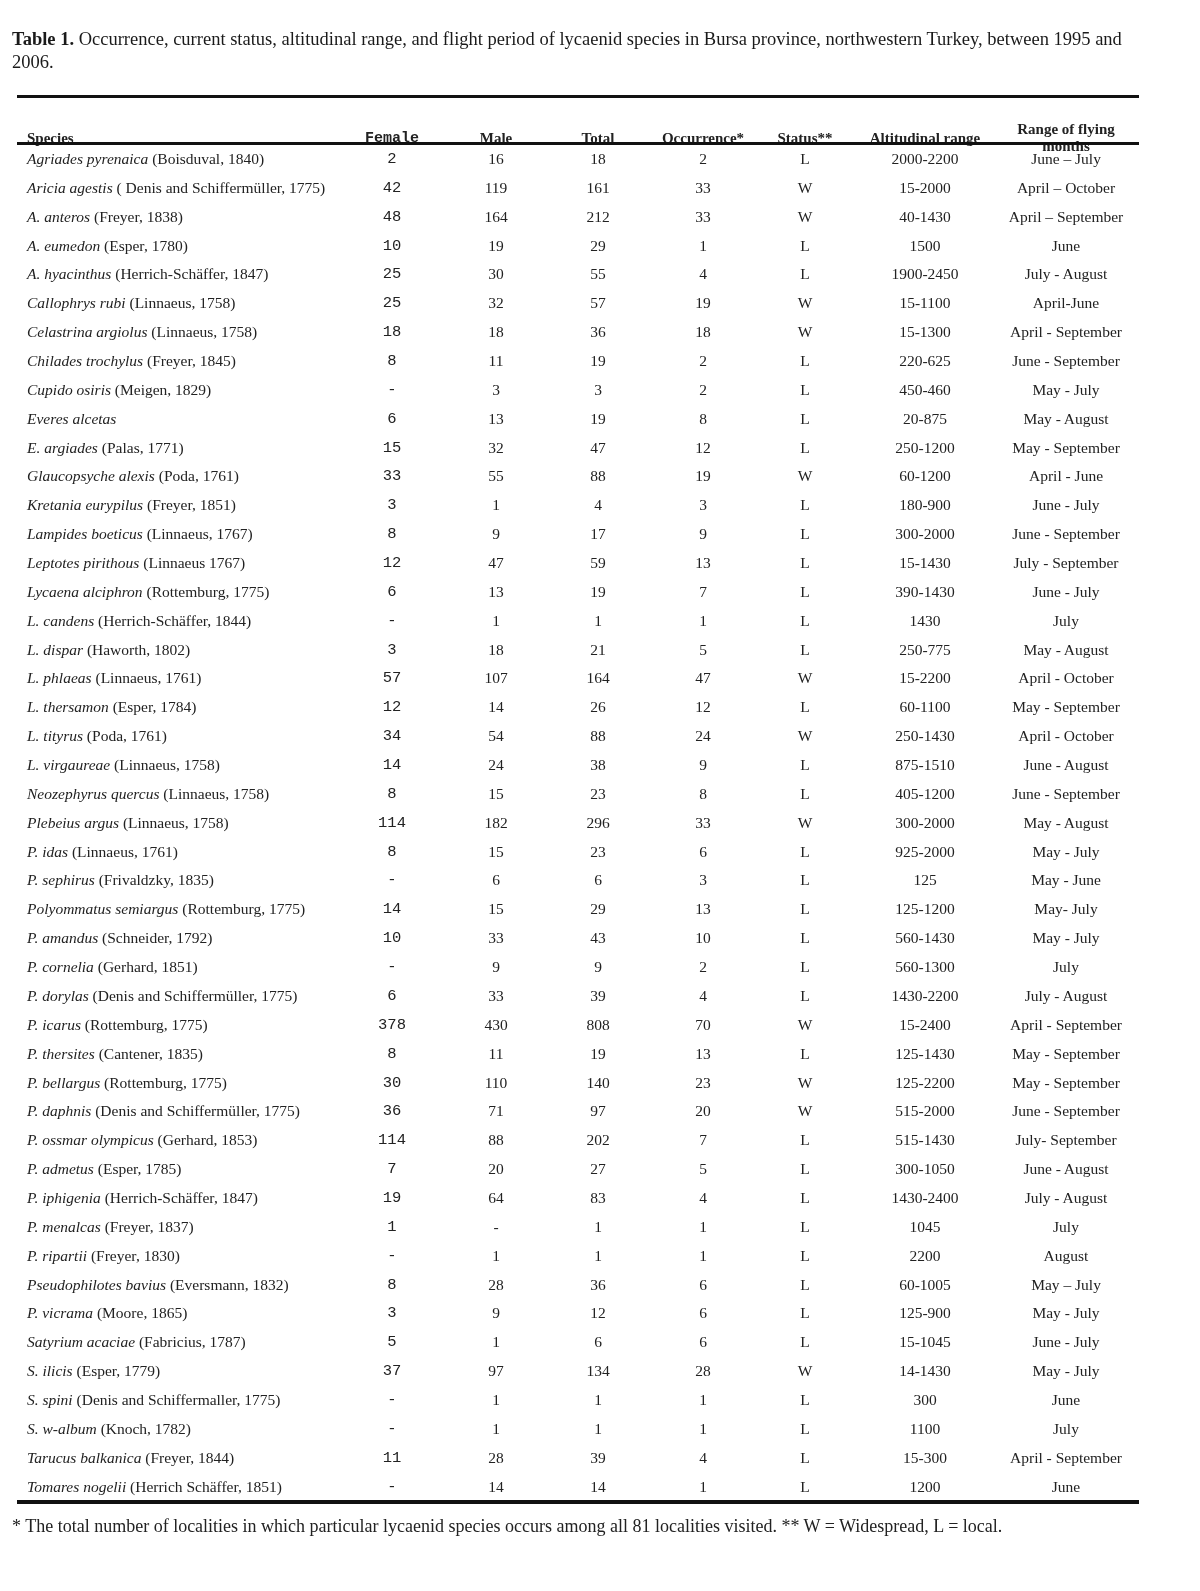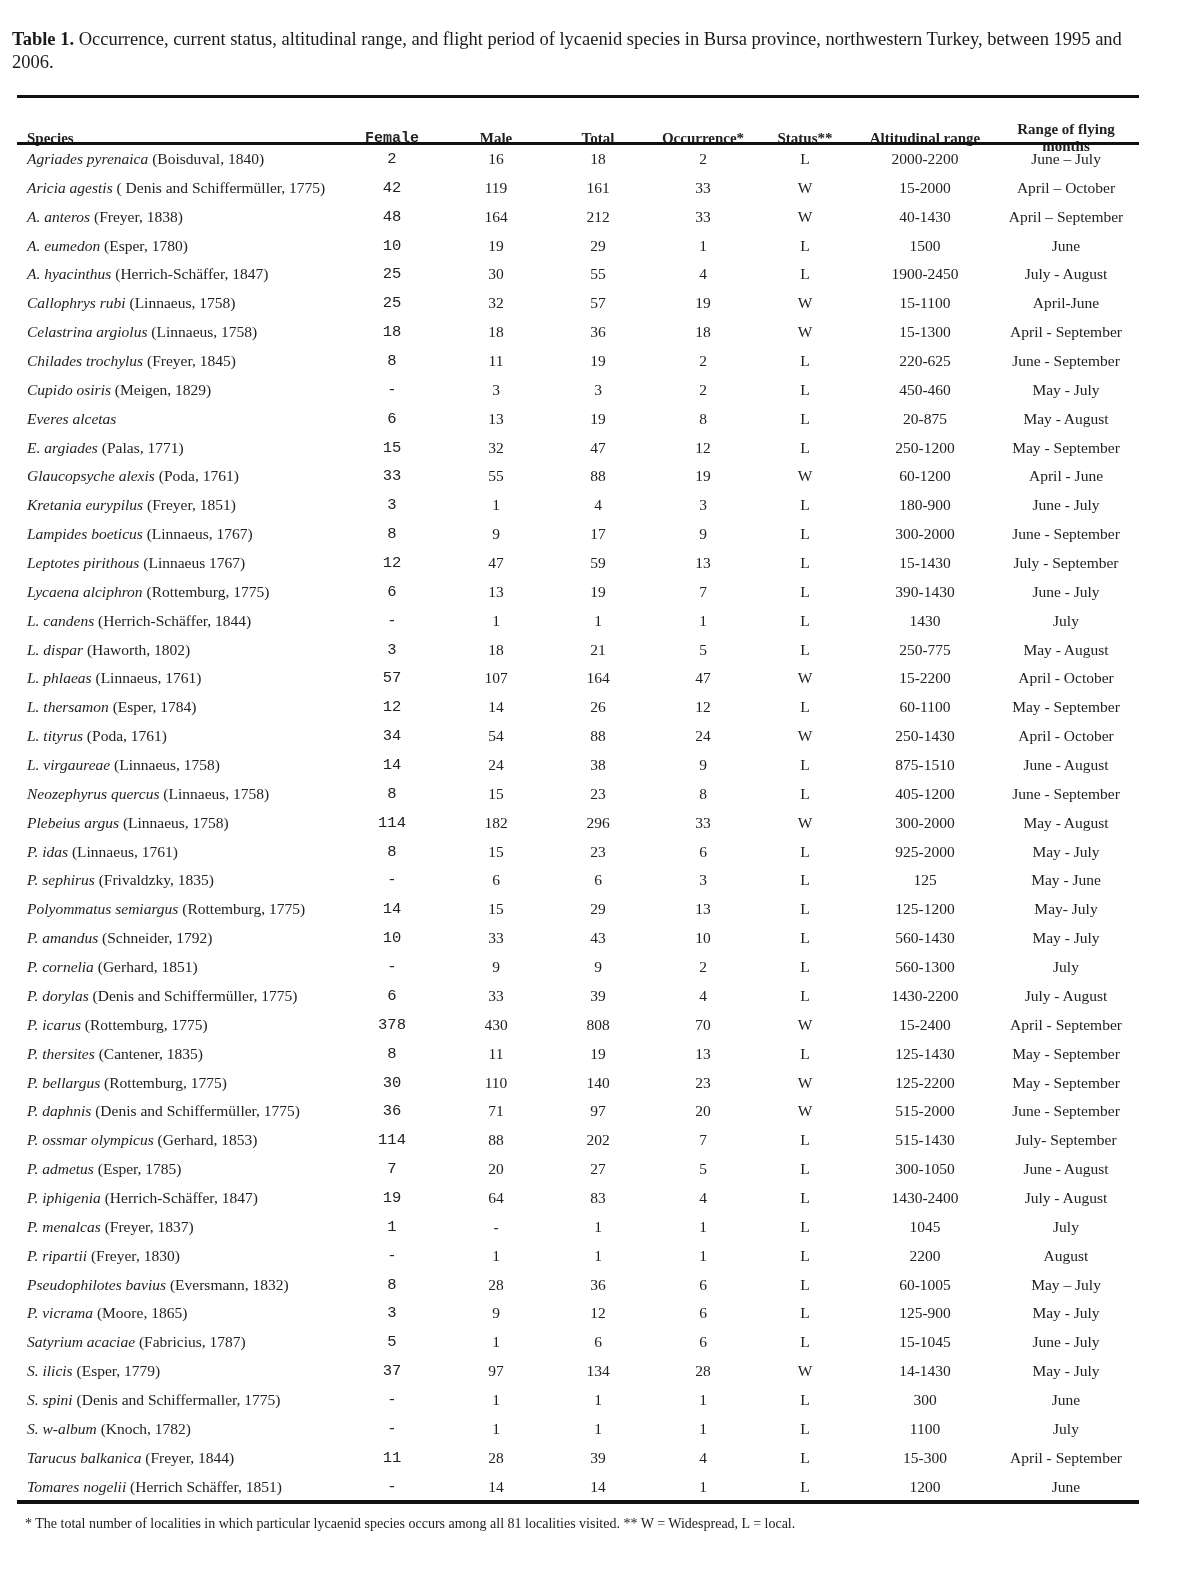--- a/index.html
+++ b/index.html
@@ -35,22 +35,22 @@
   
   .col-species { left: 10px; width: 330px; }
   .col-female  { left: 340px; width: 70px; font-family: Liberation Mono, monospace; }
   .col-male    { left: 444px; width: 70px; font-family: Liberation Serif, serif; }
   .col-total   { left: 546px; width: 70px; }
   .col-occ     { left: 636px; width: 100px; }
   .col-status  { left: 748px; width: 80px; }
   .col-alt     { left: 840px; width: 136px; }
   .col-months  { left: 980px; width: 138px; }
   .footnote {
-    position: absolute; left: 25px; top: 1516px; width: 1150px;
-    font-size: 14px; color: #222;
+    position: absolute; left: 12px; top: 1516px; width: 1150px;
+    font-size: 18px; color: #222;
   }
 </style>
 </head>
 <body>
 
 <div class="caption">
   <b>Table 1.</b><span> Occurrence, current status, altitudinal range, and flight period of lycaenid species in Bursa province, northwestern Turkey, between 1995 and 2006.</span>
 </div>
 
 <div class="rule top"></div>

